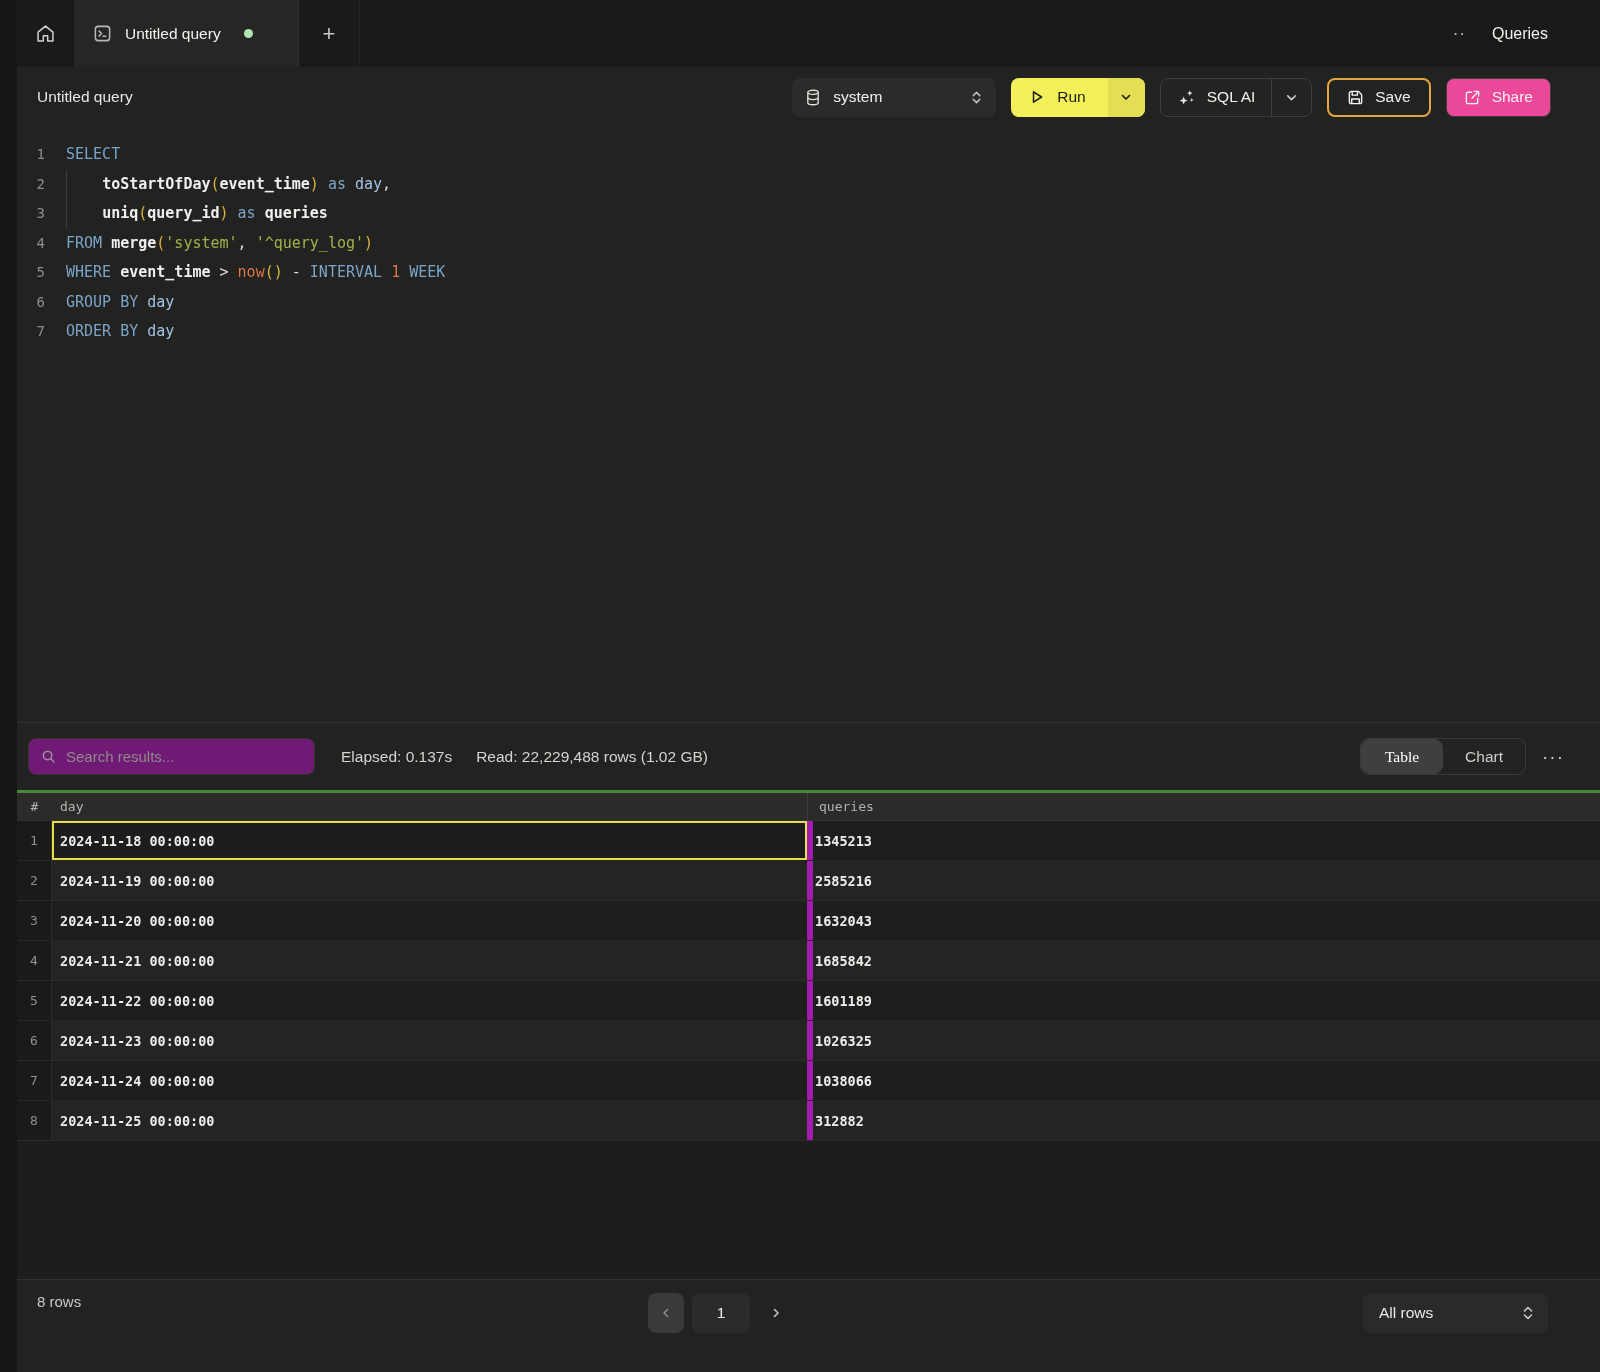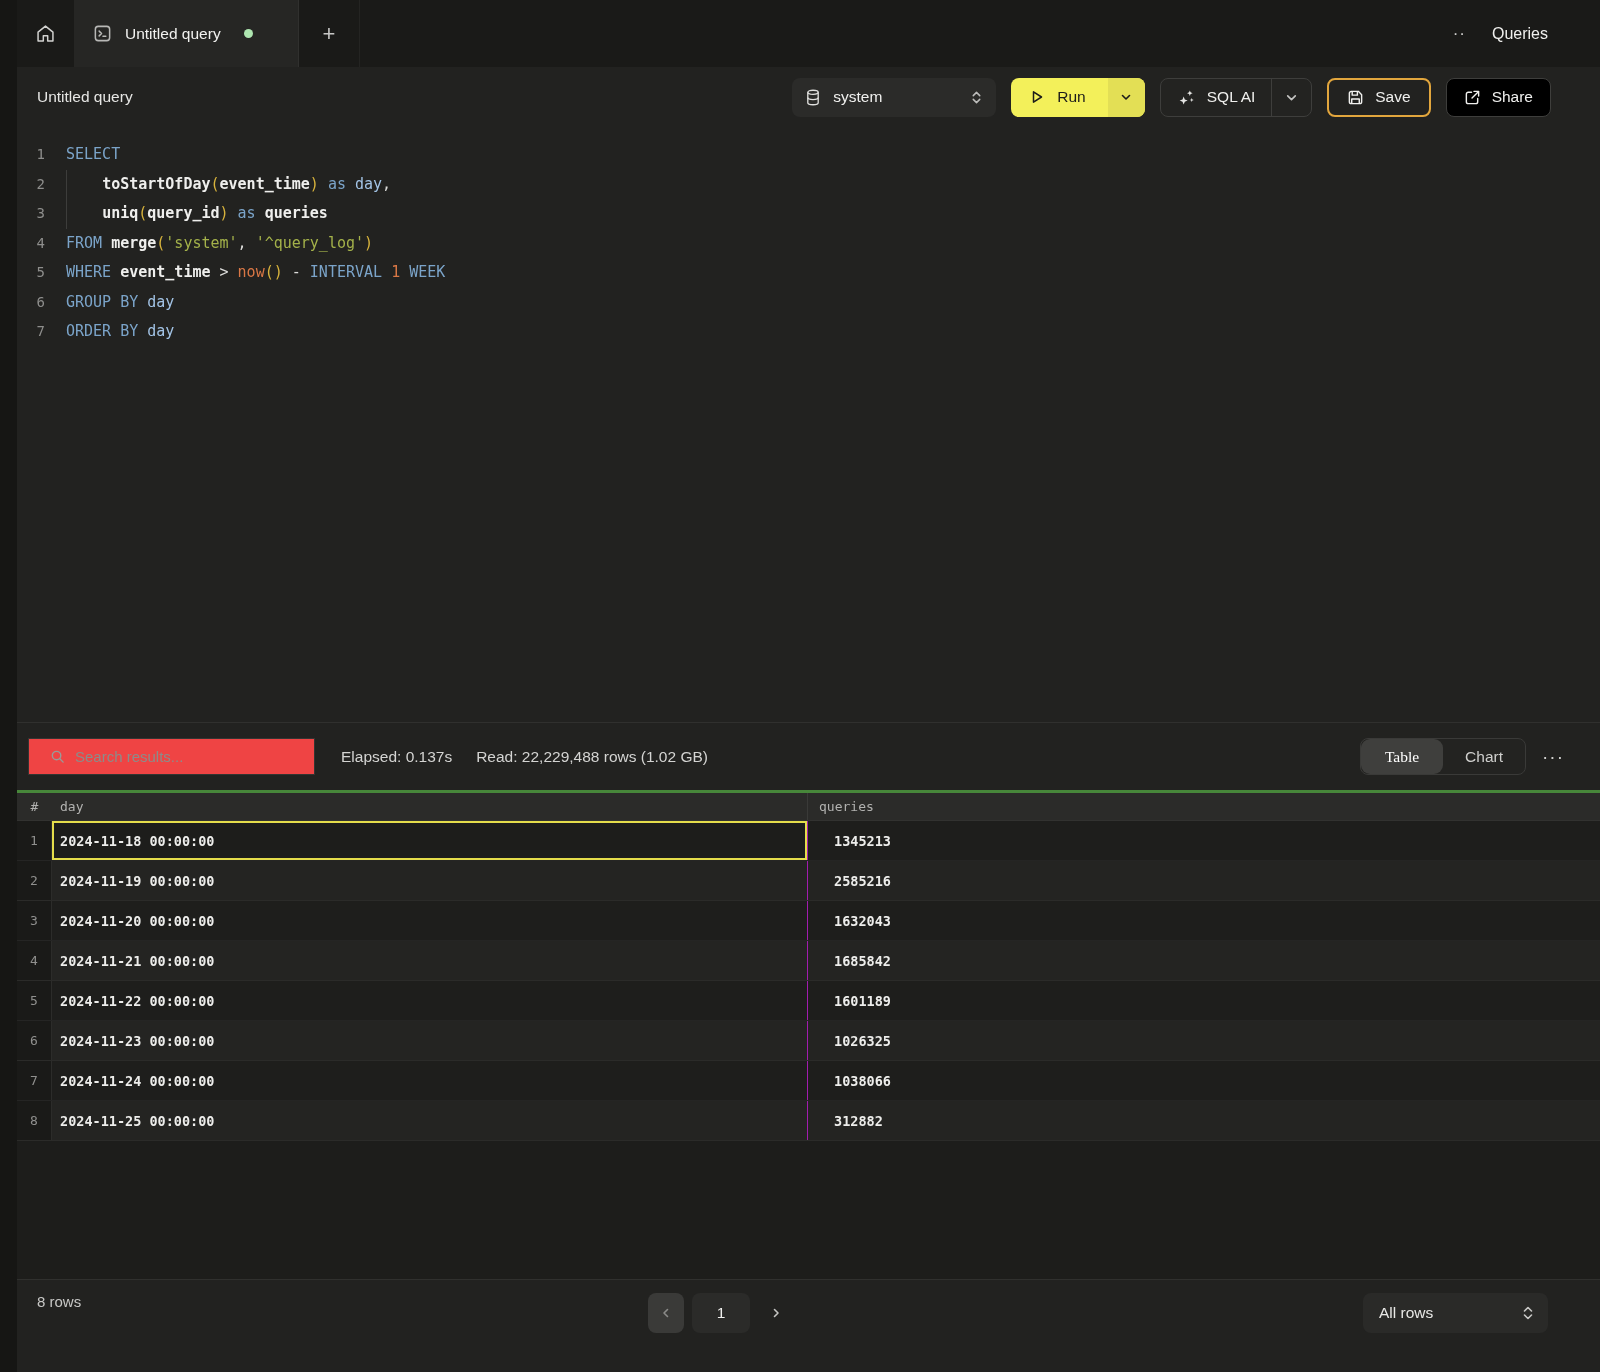--- a/index.html
+++ b/index.html
@@ -31,39 +31,39 @@
   .btn { height:39px; border-radius:8px; display:flex; align-items:center; font-size:15.5px; color:#f0f0ee; cursor:pointer; }
   .db-select { width:204px; background:#2b2b29; padding:0 13px; gap:12px; }
   .db-select .grow { flex:1; }
   .run-btn { overflow:hidden; padding:0; background:var(--accent_run); color:#1c1c1a; }
   .run-main { display:flex; align-items:center; gap:12px; padding:0 22px 0 18px; height:100%; font-weight:500; color:#1c1c1a; }
   .run-caret { width:37px; height:100%; display:flex; align-items:center; justify-content:center; background:#e3df55; }
   .sqlai-btn { border:1px solid #3e3e3c; background:#232321; padding:0; overflow:hidden; }
   .sqlai-main { display:flex; align-items:center; gap:11px; padding:0 16px; height:100%; }
   .sqlai-caret { width:40px; height:100%; display:flex; align-items:center; justify-content:center; border-left:1px solid #3e3e3c; }
   .save-btn { border:2px solid var(--accent_save); background:transparent; padding:10px 18px; gap:11px; }
-  .share-btn { border:1px solid #3e3e3c; background:#000000; padding:0 17px; gap:11px; }
+  .share-btn { border:1px solid #3e3e3c; background:#ec4899; padding:0 17px; gap:11px; }
 
   
   .editor { height:595px; background:#222220; padding-top:13px; font-family:"DejaVu Sans Mono", monospace; font-size:15px; overflow:hidden; }
   .code-line { display:flex; line-height:29.5px; height:29.5px; cursor:text; }
   .line-num { width:28px; text-align:right; color:#8e8e8c; flex:none; font-size:14px; }
   .code-text { margin-left:21px; white-space:pre; position:relative; }
   .indent-guide { position:absolute; left:0; top:0; bottom:0; width:1px; background:#3d3d3b; }
   .tok-kw { color:var(--tok_kw); }
   .tok-fn { color:var(--tok_fn); font-weight:bold; }
   .tok-par { color:var(--tok_par); }
   .tok-str { color:var(--tok_str); }
   .tok-num { color:var(--tok_num); }
   .tok-id { color:var(--tok_id); }
   .tok-pl { color:#dcdcda; }
 
   
   .results-bar { height:68px; background:#222220; border-top:1px solid #30302e; display:flex; align-items:center; padding:0 36px 0 11px; }
-  .search-box { width:287px; height:37px; background:#ef4444; border:1px solid #343432; border-radius:0; display:flex; align-items:center; padding:0 21px; gap:10px; }
+  .search-box { width:287px; height:37px; background:#701a75; border:1px solid #343432; border-radius:8px; display:flex; align-items:center; padding:0 12px; gap:10px; }
   .search-box input { background:transparent; border:none; outline:none; color:#e6e6e4; font-size:15px; width:100%; font-family:"Liberation Sans", sans-serif; }
   .search-box input::placeholder { color:#8c8c8a; }
   .stat { font-size:15.5px; color:#d4d4d2; }
   .stat-elapsed { margin-left:26px; }
   .stat-read { margin-left:24px; }
   .view-toggle { margin-left:auto; display:flex; border:1px solid #3a3a38; border-radius:8px; background:#232321; height:37px; overflow:hidden; }
   .seg { width:82px; display:flex; align-items:center; justify-content:center; font-size:15.5px; color:#cfcfcd; cursor:pointer; }
   .seg.active { background:#3f3f3d; color:#ffffff; border-radius:9px;font-family:Liberation Serif, serif; }
   .results-more { margin-left:16px; color:#d0d0ce; font-size:19px; letter-spacing:1px; cursor:pointer; line-height:1; }
 
@@ -71,21 +71,21 @@
   .progress-line { height:3px; background:var(--progress_green); }
   .grid-head, .t-row { display:grid; grid-template-columns:35px 755px 1fr; font-family:"DejaVu Sans Mono", monospace; }
   .grid-head { height:28px; background:#2b2b29; color:#b2b2b0; font-size:13px; align-items:center; border-bottom:1px solid #323230; }
   .h-num { text-align:center; }
   .h-day { padding-left:8px; }
   .h-queries { border-left:1px solid #3a3a38; padding-left:11px; height:100%; display:flex; align-items:center; }
   .t-row { height:40px; background:#1e1e1c; border-bottom:1px solid rgba(255,255,255,0.035); cursor:default; }
   .t-row:nth-child(even) { background:#242422; }
   .t-num { background:#1a1a18; color:#90908e; font-size:13px; display:flex; align-items:center; justify-content:center; border-right:1px solid #2c2c2a; }
   .t-cell { display:flex; align-items:center; padding-left:8px; font-size:13.5px; font-weight:700; color:#ededeb; }
-  .t-queries { border-left:1px solid #a21caf; padding-left:26px; }
+  .t-queries { border-left:6px solid #a21caf; padding-left:2px; }
   .t-cell.sel { outline:2px solid var(--cell_selected); outline-offset:-2px; background:#1d1d1b; }
   .table-filler { flex:1; background:#1d1d1b; }
 
   
   .footer { height:93px; background:#222220; border-top:1px solid #30302e; position:relative; }
   .footer-inner { display:flex; height:40px; margin-top:13px; padding-left:20px; }
   .rowcount { font-size:15px; color:#c8c8c6; }
   .pagination { position:absolute; left:631px; top:13px; display:flex; align-items:center; }
   .pg-prev { width:36px; height:40px; border-radius:8px; background:#3a3a38; display:flex; align-items:center; justify-content:center; color:#8a8a88; cursor:pointer; }
   .pg-page { width:58px; height:40px; border-radius:8px; background:#2b2b29; display:flex; align-items:center; justify-content:center; color:#f0f0ee; font-size:15.5px; margin-left:8px; cursor:pointer; }

